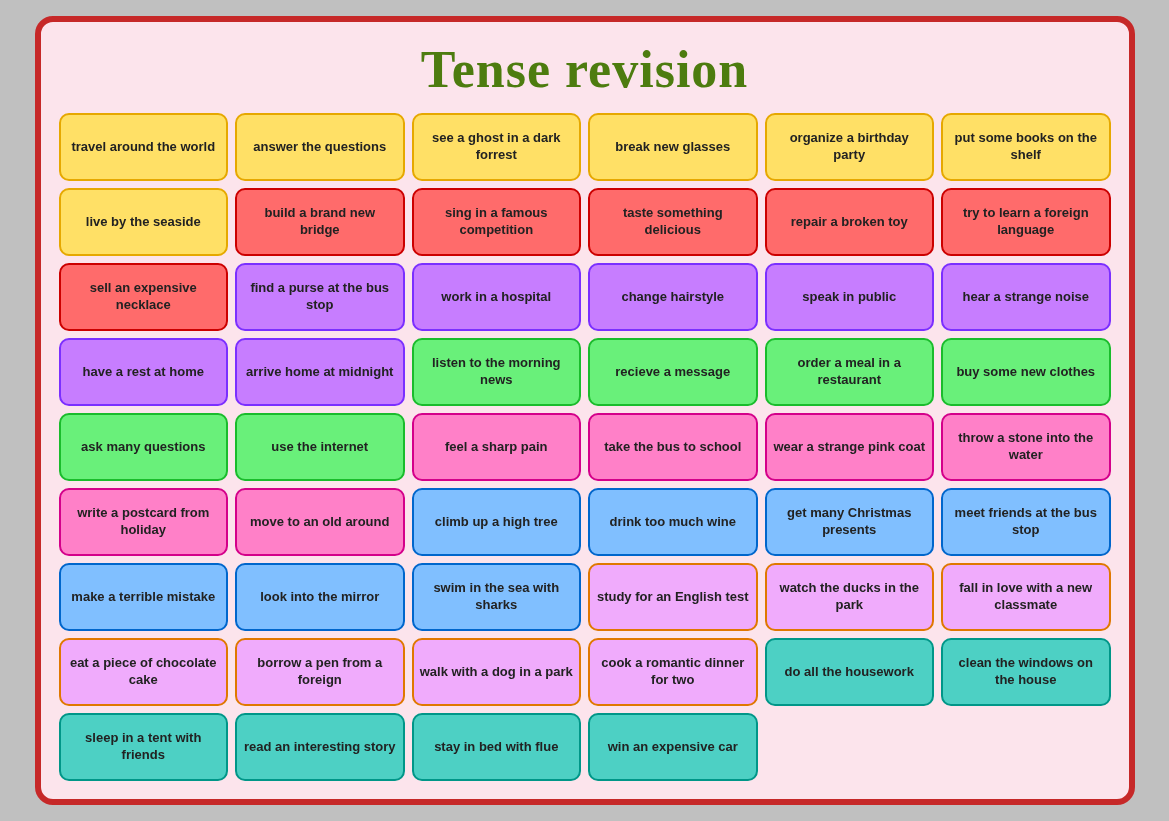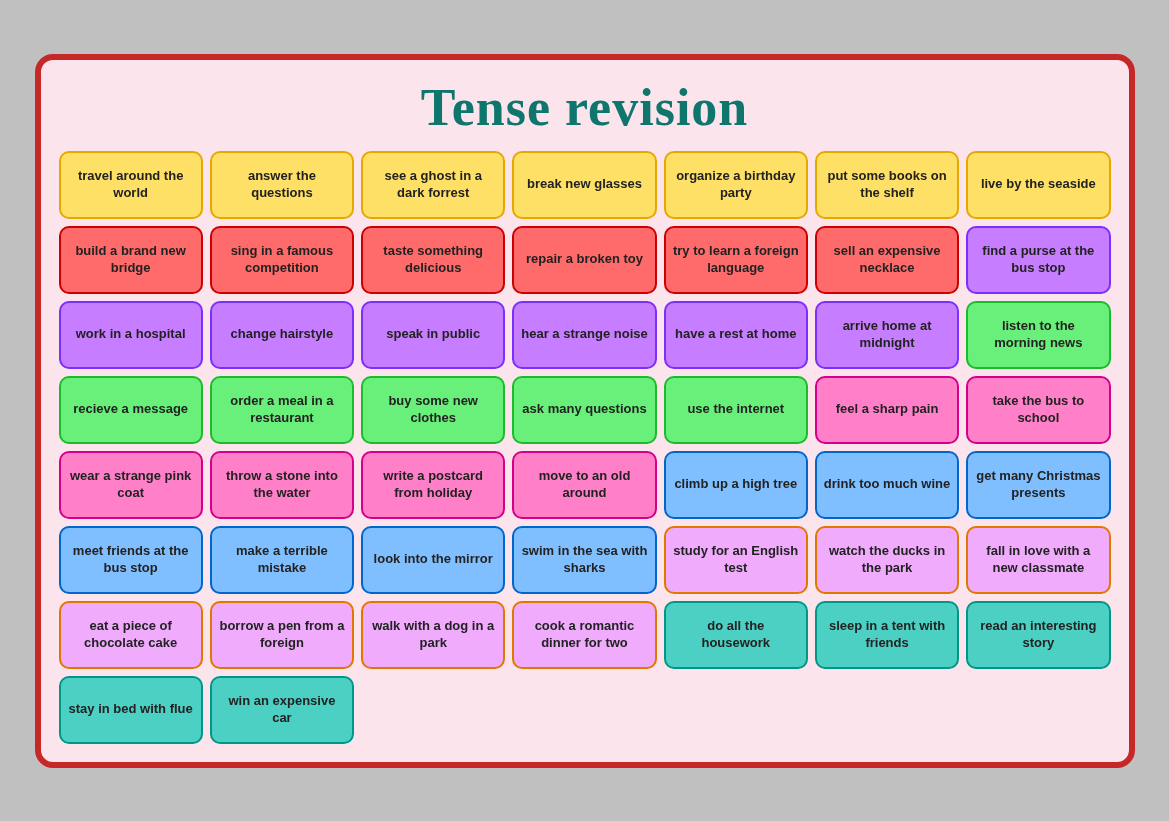--- a/index.html
+++ b/index.html
@@ -15,28 +15,28 @@
       background: #fce4ec;
       border: 6px solid #c62828;
       border-radius: 18px;
       padding: 18px 18px 18px 18px;
       width: 1100px;
     }
     .title {
       text-align: center;
       font-size: 52px;
       font-weight: bold;
-      color: #0f766e;
+      color: #4d7c0f;
       font-family: Georgia, serif;
       margin-bottom: 14px;
       letter-spacing: 1px;
     }
     .grid {
       display: grid;
-      grid-template-columns: repeat(7, 1fr);
+      grid-template-columns: repeat(6, 1fr);
       gap: 7px;
     }
     .cell {
       border-radius: 10px;
       padding: 8px 6px;
       text-align: center;
       font-size: 13px;
       font-weight: bold;
       color: #222;
       display: flex;
@@ -101,18 +101,19 @@
       <div class="cell blue">look into the mirror</div>
       <div class="cell blue">swim in the sea with sharks</div>
       <div class="cell orange">study for an English test</div>
       <div class="cell orange">watch the ducks in the park</div>
       <div class="cell orange">fall in love with a new classmate</div>
       <div class="cell orange">eat a piece of chocolate cake</div>
       <div class="cell orange">borrow a pen from a foreign</div>
       <div class="cell orange">walk with a dog in a park</div>
       <div class="cell orange">cook a romantic dinner for two</div>
       <div class="cell teal">do all the housework</div>
+      <div class="cell teal">clean the windows on the house</div>
       <div class="cell teal">sleep in a tent with friends</div>
       <div class="cell teal">read an interesting story</div>
       <div class="cell teal">stay in bed with flue</div>
       <div class="cell teal">win an expensive car</div>
     </div>
 </div>
 
 </body></html>

